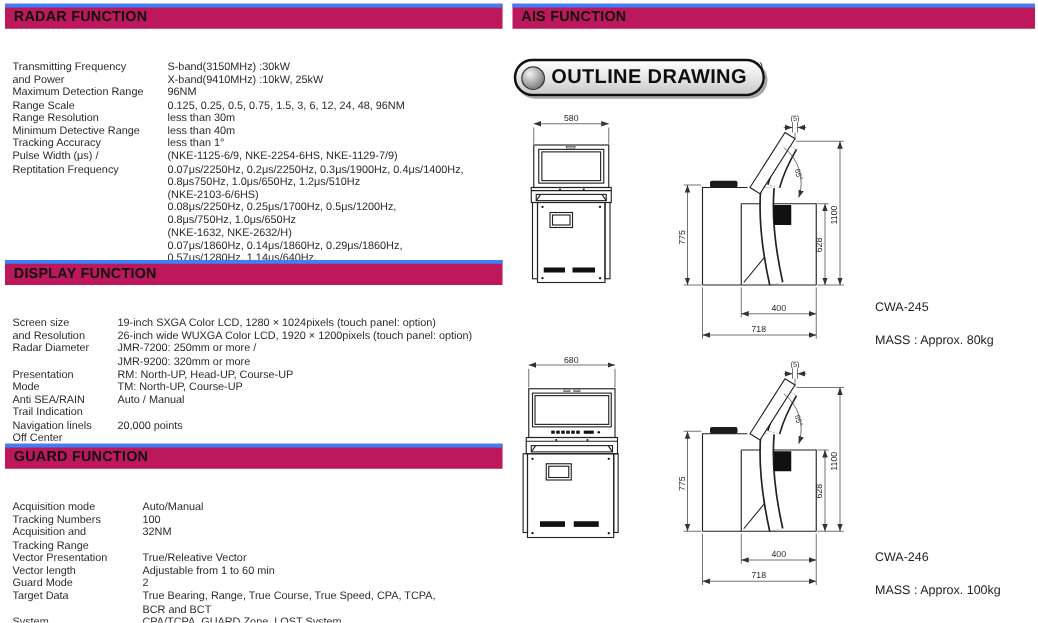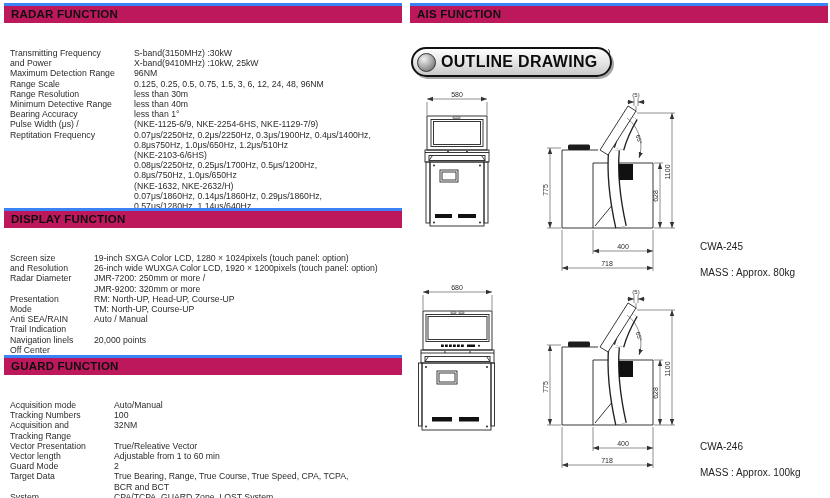--- a/index.html
+++ b/index.html
@@ -54,21 +54,21 @@
         </div>
       <div class="row">
           <div class="lbl">Range Resolution</div>
           <div class="val">less than 30m</div>
         </div>
       <div class="row">
           <div class="lbl">Minimum Detective Range</div>
           <div class="val">less than 40m</div>
         </div>
       <div class="row">
-          <div class="lbl">Bearing Accuracy</div>
+          <div class="lbl">Tracking Accuracy</div>
           <div class="val">less than 1°</div>
         </div>
       <div class="row">
           <div class="lbl">Pulse Width (μs) /
 Reptitation Frequency</div>
           <div class="val">(NKE-1125-6/9, NKE-2254-6HS, NKE-1129-7/9)
 0.07μs/2250Hz, 0.2μs/2250Hz, 0.3μs/1900Hz, 0.4μs/1400Hz,
 0.8μs750Hz, 1.0μs/650Hz, 1.2μs/510Hz
 (NKE-2103-6/6HS)
 0.08μs/2250Hz, 0.25μs/1700Hz, 0.5μs/1200Hz,

